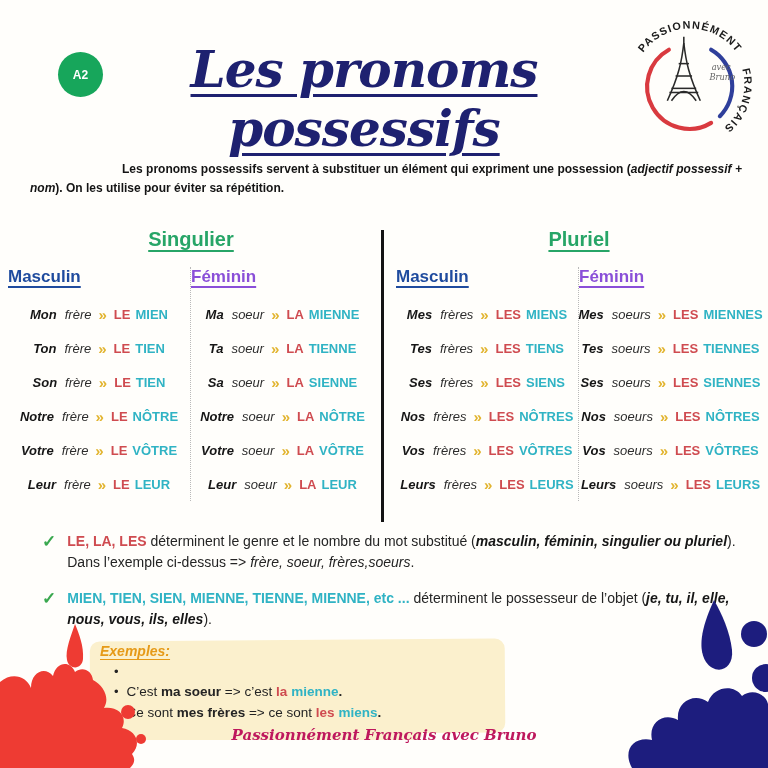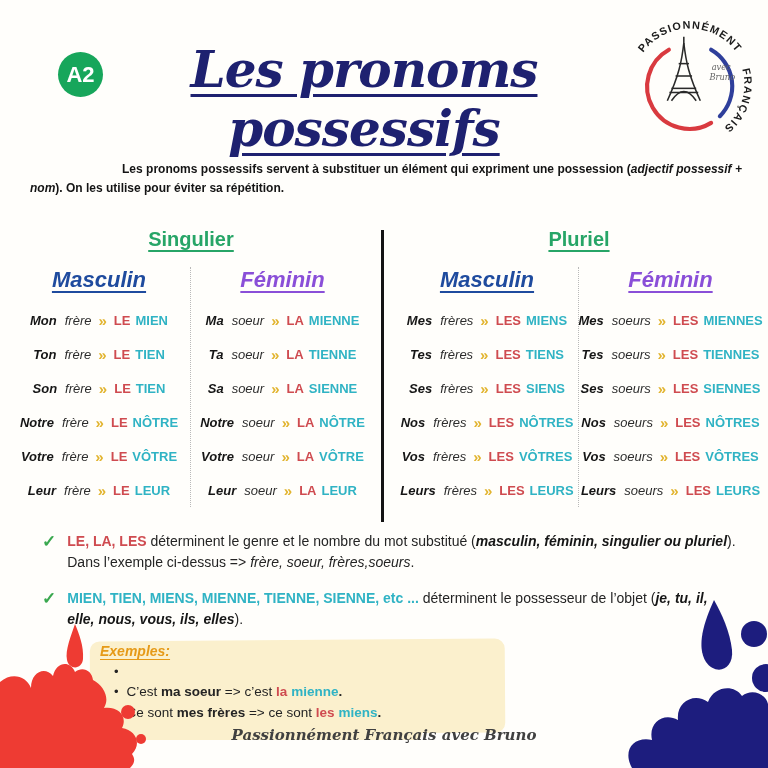--- a/index.html
+++ b/index.html
@@ -1,21 +1,21 @@
 <!DOCTYPE html>
 <html><head>
 <meta charset="utf-8">
 <style>
   html,body{margin:0;padding:0;}
   body{font-family:"Liberation Sans",sans-serif;background:#e9e9e9;}
   #canvas{position:relative;width:768px;height:768px;background:#fffefb;overflow:hidden;margin:0 auto;}
 
   
   .badge{position:absolute;left:58px;top:52px;width:45px;height:45px;border-radius:50%;
-    background:#17a65b;color:#fff;font-weight:bold;font-size:22px;
+    background:#17a65b;color:#fff;font-weight:bold;font-size:12px;
     display:flex;align-items:center;justify-content:center;}
   .title{position:absolute;left:104px;top:40px;width:520px;text-align:center;
     font-family:"DejaVu Serif",serif;font-style:italic;font-weight:bold;font-size:50px;
     color:#1e2170;text-decoration:underline;text-decoration-thickness:3px;text-underline-offset:7px;
     letter-spacing:-1px;}
   .logo{position:absolute;right:10px;top:8px;width:136px;height:136px;}
 
   
   .intro{position:absolute;left:30px;top:148px;width:712px;font-size:12px;font-weight:bold;
     color:#141414;text-align:justify;text-indent:92px;line-height:1.55;}
@@ -24,22 +24,22 @@
   
   .tables{position:absolute;left:0;top:228px;width:648px;height:300px;}
   .half{position:absolute;top:0;}
   .half.left{left:8px;width:366px;}
   .half.right{left:396px;width:366px;}
   .sec-title{text-align:center;font-size:20px;font-weight:bold;color:#27a567;
     text-decoration:underline;text-decoration-thickness:2px;text-underline-offset:4px;}
   .cols{display:flex;margin-top:16px;}
   .tcol{width:50%;box-sizing:border-box;}
   .tcol.first{border-right:1px dotted #b9b9b9;}
-  .col-header{text-align:center;font-size:22px;font-weight:bold;margin-bottom:10px;
-    text-decoration:underline;text-decoration-thickness:2px;text-underline-offset:4px;font-style:italic;}
+  .col-header{text-align:left;font-size:17px;font-weight:bold;margin-bottom:10px;
+    text-decoration:underline;text-decoration-thickness:2px;text-underline-offset:4px;}
   .col-header.blue{color:#1f4b9e;}
   .col-header.purple{color:#8a4fd8;}
   .row{height:34px;display:flex;align-items:center;justify-content:center;font-size:13px;white-space:nowrap;}
   .row .adj{font-weight:bold;font-style:italic;color:#161616;}
   .row .noun{font-style:italic;color:#2c2c2c;margin-left:8px;}
   .row .arr{color:#e2b42f;font-weight:bold;font-size:15px;margin:0 7px;}
   .row .art{font-weight:bold;color:#cf4b50;}
   .row .pron{font-weight:bold;color:#30b3c4;margin-left:5px;}
   .mid-divider{position:absolute;left:381px;top:230px;width:3px;height:292px;background:#131313;}
 
@@ -60,21 +60,21 @@
   .ex-content{position:relative;padding:3px 0 0 10px;}
   .ex-heading{font-size:14px;font-weight:bold;font-style:italic;color:#e69a18;
     text-decoration:underline;text-underline-offset:3px;margin-bottom:3px;}
   .ex-item{display:flex;gap:8px;font-size:13.5px;line-height:1.55;color:#242424;margin-left:14px;}
   .ex-item .dot{font-size:13px;}
   .ex-text .red{color:#cf4b50;}
   .ex-text .teal{color:#30b3c4;margin-left:4px;}
 
   
   .footer{position:absolute;left:0;top:726px;width:768px;text-align:center;
-    font-family:"DejaVu Serif",serif;font-style:italic;font-weight:bold;font-size:15px;color:#404040;}
+    font-family:"DejaVu Serif",serif;font-style:italic;font-weight:bold;font-size:15px;color:#be185d;}
 
   
   .splat-red{position:absolute;left:0;top:612px;}
   .splat-blue{position:absolute;left:614px;top:592px;}
 </style>
 </head>
 <body>
 
 <div id="canvas">
 
@@ -258,21 +258,21 @@
   </div>
   <div class="mid-divider"></div>
 
   <div class="notes">
     <div class="note">
       <span class="check">✓</span>
       <p class="note-body"><span class="hl-red">LE, LA, LES</span><span> déterminent le genre et le nombre du mot substitué (</span><b><i>masculin, féminin, singulier ou pluriel</i></b><span>). Dans l’exemple ci-dessus =&gt; </span><i>frère, soeur, frères,soeurs</i><span>.</span></p>
     </div>
     <div class="note">
       <span class="check">✓</span>
-      <p class="note-body"><span class="hl-teal">MIEN, TIEN, MIENS, MIENNE, TIENNE, SIENNE, etc ...</span><span> déterminent le possesseur de l’objet (</span><b><i>je, tu, il, elle, nous, vous, ils, elles</i></b><span>).</span></p>
+      <p class="note-body"><span class="hl-teal">MIEN, TIEN, SIEN, MIENNE, TIENNE, MIENNE, etc ...</span><span> déterminent le possesseur de l’objet (</span><b><i>je, tu, il, elle, nous, vous, ils, elles</i></b><span>).</span></p>
     </div>
   </div>
 
   <div class="examples">
     <div class="hl-blob"></div>
     <div class="hl-blob2"></div>
     <div class="ex-content">
       <div class="ex-heading">Exemples:</div>
       <div class="ex-item">
           <span class="dot">•</span>

